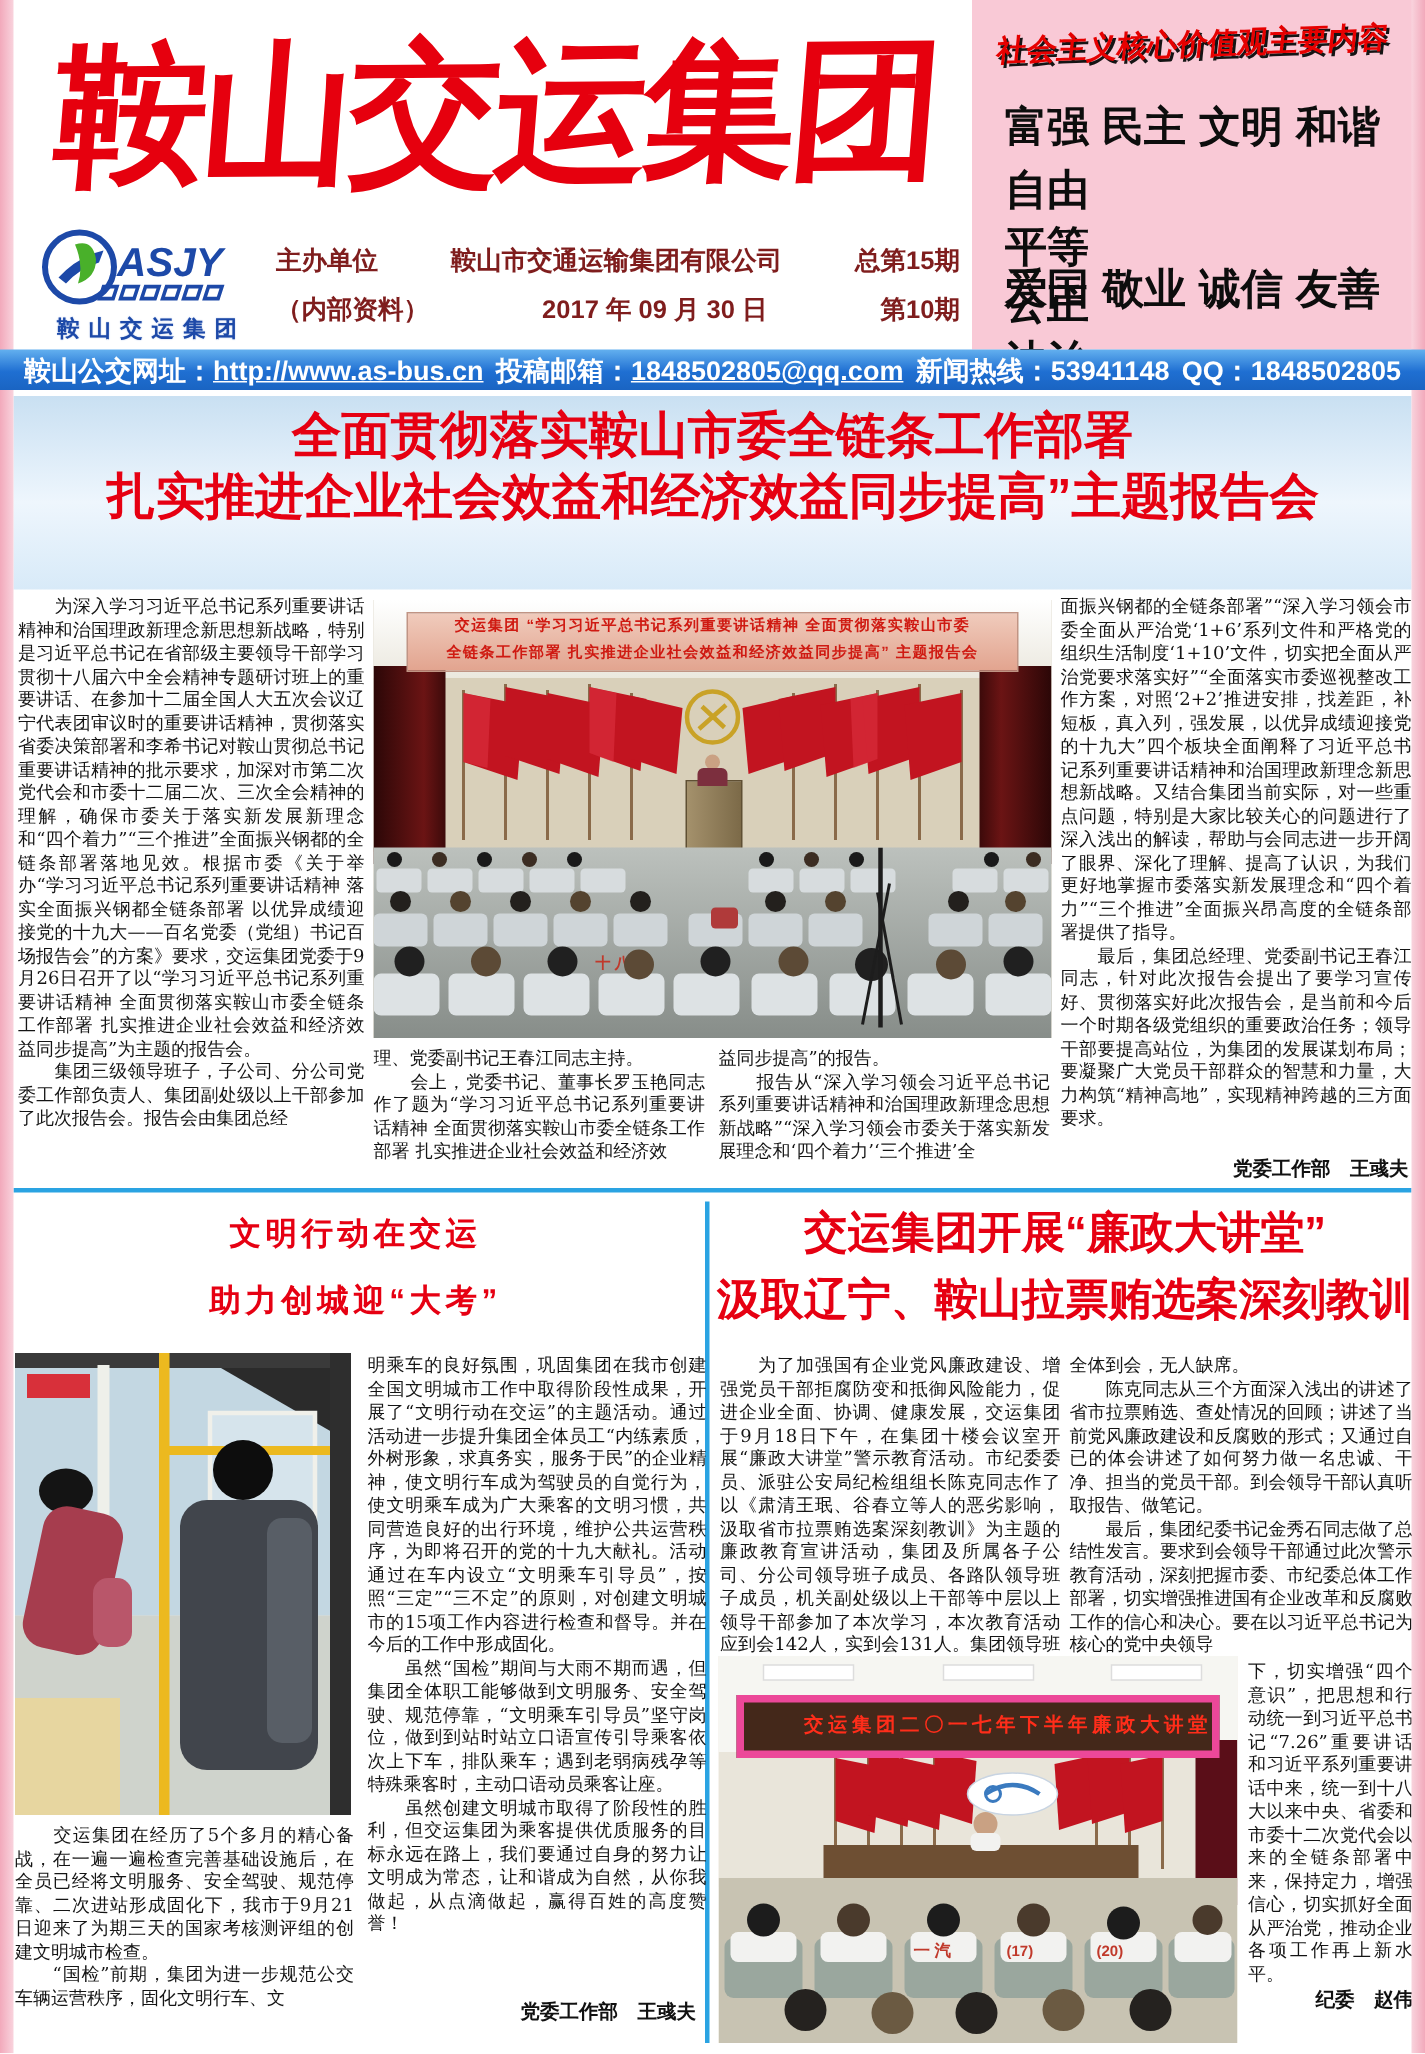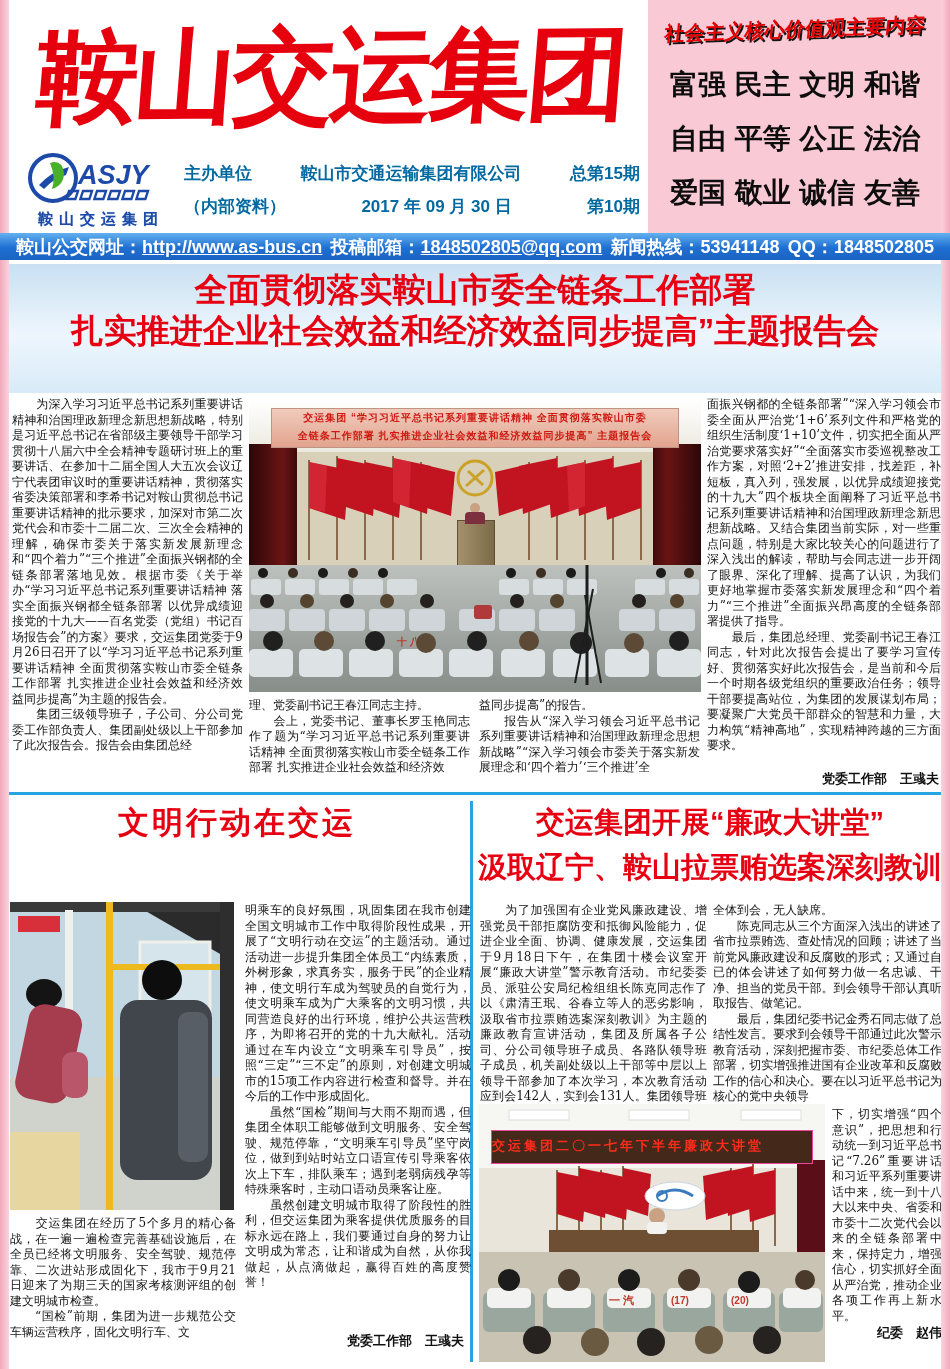--- a/index.html
+++ b/index.html
@@ -13,29 +13,29 @@
   .masthead-title{position:absolute;left:14px;top:0px;width:634px;height:150px;
     font-family:"DejaVu Serif",serif;font-weight:900;color:#e6000e;font-size:102px;
     line-height:150px;text-align:center;letter-spacing:-4px;white-space:nowrap;
     transform:skewX(-5deg) rotate(-0.5deg);}
   .logo{position:absolute;left:26px;top:151px;width:150px;height:80px;}
   .logo svg{display:block;}
   .logo-caption{margin-top:1px;color:#1d49a8;font-weight:bold;font-size:15px;
     letter-spacing:6px;text-align:center;white-space:nowrap;
     text-shadow:0 0 1px #9db4e0;}
   .pub-info{position:absolute;left:184px;top:157px;width:456px;height:70px;
-    font-size:17px;font-weight:bold;color:#0369a1;}
+    font-size:17px;font-weight:bold;color:#7f1d1d;}
   .pub-row{display:flex;justify-content:space-between;line-height:33px;white-space:nowrap;}
   .values-box{position:absolute;left:648px;top:0;width:294px;height:233px;background:#f9c9d6;}
   .values-title{position:absolute;left:0;right:0;top:16px;text-align:center;
     font-family:"DejaVu Serif",serif;font-weight:900;font-size:20px;color:#e60000;
     text-shadow:2px 2px 0 #141414;transform:skewX(-8deg) rotate(-2deg);white-space:nowrap;}
   .values-row{position:absolute;left:22px;right:22px;display:flex;justify-content:space-between;
     font-weight:900;font-size:28px;color:#0d0d0d;white-space:nowrap;}
-  .values-row.r1{top:66px;} .values-row.r2{top:120px;} .values-row.r3{top:174px;}
+  .values-row.r1{top:66px;} .values-row.r2{top:108px;flex-direction:column;} .values-row.r3{top:174px;}
 
   
   .info-bar{position:absolute;left:0;right:0;top:233px;height:27px;z-index:6;
     background:linear-gradient(180deg,#63b0ef,#1f6fd2 55%,#1a64c2);
     display:flex;align-items:center;justify-content:space-between;padding:0 16px;
     color:#ffffff;font-size:18px;font-weight:bold;white-space:nowrap;}
   .info-bar .u{text-decoration:underline;}
 
   
   .lead-headline{position:absolute;left:9px;right:9px;top:264px;height:129px;margin:0;
@@ -69,30 +69,30 @@
     letter-spacing:1px;overflow:hidden;white-space:nowrap;}
   .led-banner span{display:block;}
   .pm-podium{position:absolute;left:208px;top:120px;width:36px;height:50px;
     background:linear-gradient(90deg,#a4916c,#7c6a48);border:1px solid #5f4f33;}
   .pm-speaker-head{position:absolute;left:221px;top:103px;width:10px;height:10px;border-radius:50%;background:#caa183;}
   .pm-speaker-body{position:absolute;left:216px;top:112px;width:20px;height:12px;border-radius:4px 4px 0 0;background:#7c2f3e;}
   .pm-aud{position:absolute;left:0;right:0;top:165px;bottom:0;background:linear-gradient(#bcc1bd,#878d89);}
   .photo-bus{left:10px;top:902px;width:224px;height:308px;background:#dfe7ec;}
   .photo-lecture{left:479px;top:1104px;width:346px;height:258px;background:#efece4;}
   .pl-banner{position:absolute;left:12px;right:12px;top:26px;height:32px;background:#44281a;
-    border:1px solid #ec4899;color:#ff2d1a;font-weight:bold;font-size:13px;line-height:30px;
-    text-align:left;letter-spacing:3px;white-space:nowrap;overflow:hidden;}
+    border:5px solid #ec4899;color:#ff2d1a;font-weight:bold;font-size:13px;line-height:30px;
+    text-align:right;letter-spacing:3px;white-space:nowrap;overflow:hidden;padding-left:23px;}
 
   
   .div-h{position:absolute;left:9px;right:9px;top:792px;height:3px;background:#2aa3e2;}
   .div-v{position:absolute;left:470px;top:801px;width:3px;bottom:7px;background:#2aa3e2;}
 
   
   .sec-headline{position:absolute;margin:0;text-align:center;color:#e60012;font-weight:900;}
-  .civ-headline{left:12px;top:800px;width:450px;font-size:31px;line-height:45px;letter-spacing:3px;}
+  .civ-headline{left:12px;top:800px;width:450px;font-size:21px;line-height:45px;letter-spacing:3px;}
   .int-headline{left:478px;top:800px;width:464px;font-size:29px;line-height:45px;letter-spacing:0px;}
   .sec-headline span{display:block;}
   .civ-colR{left:245px;top:903px;width:226px;height:426px;}
   .civ-colL{left:10px;top:1216px;width:226px;height:122px;}
   .civ-sig{left:242px;top:1332px;width:222px;}
   .int-colL{left:480px;top:903px;width:227px;height:200px;}
   .int-colR-top{left:713px;top:903px;width:229px;height:203px;}
   .int-colR-narrow{left:832px;top:1107px;width:110px;height:216px;}
   .int-sig{left:830px;top:1324px;width:112px;}
 </style>
@@ -314,20 +314,21 @@
 　　最后，集团总经理、党委副书记王春江同志，针对此次报告会提出了要学习宣传好、贯彻落实好此次报告会，是当前和今后一个时期各级党组织的重要政治任务；领导干部要提高站位，为集团的发展谋划布局；要凝聚广大党员干部群众的智慧和力量，大力构筑“精神高地”，实现精神跨越的三方面要求。</div>
     <div class="sig lead-sig">党委工作部　王彧夫</div>
   </section>
 
   <div class="div-h"></div>
   <div class="div-v"></div>
 
   <section>
     <h2 class="sec-headline civ-headline">
       <span>文明行动在交运</span>
+      <span>助力创城迎“大考”</span>
     </h2>
     <div class="photo photo-bus">
       <svg width="224" height="308" viewBox="0 0 224 308">
         <rect x="0" y="0" width="224" height="175" fill="#c3d7e2"></rect>
         <polygon points="120,0 224,0 224,60" fill="#2b2b2b"></polygon>
         <rect x="0" y="0" width="224" height="10" fill="#3a3a3a"></rect>
         <rect x="8" y="14" width="42" height="16" fill="#d8303a"></rect>
         <rect x="55" y="8" width="8" height="170" fill="#eef0ea"></rect>
         <rect x="130" y="40" width="70" height="90" fill="#d6e4ec" stroke="#f0f0ea" stroke-width="3"></rect>
         <rect x="0" y="175" width="224" height="133" fill="#cfd3cc"></rect>

